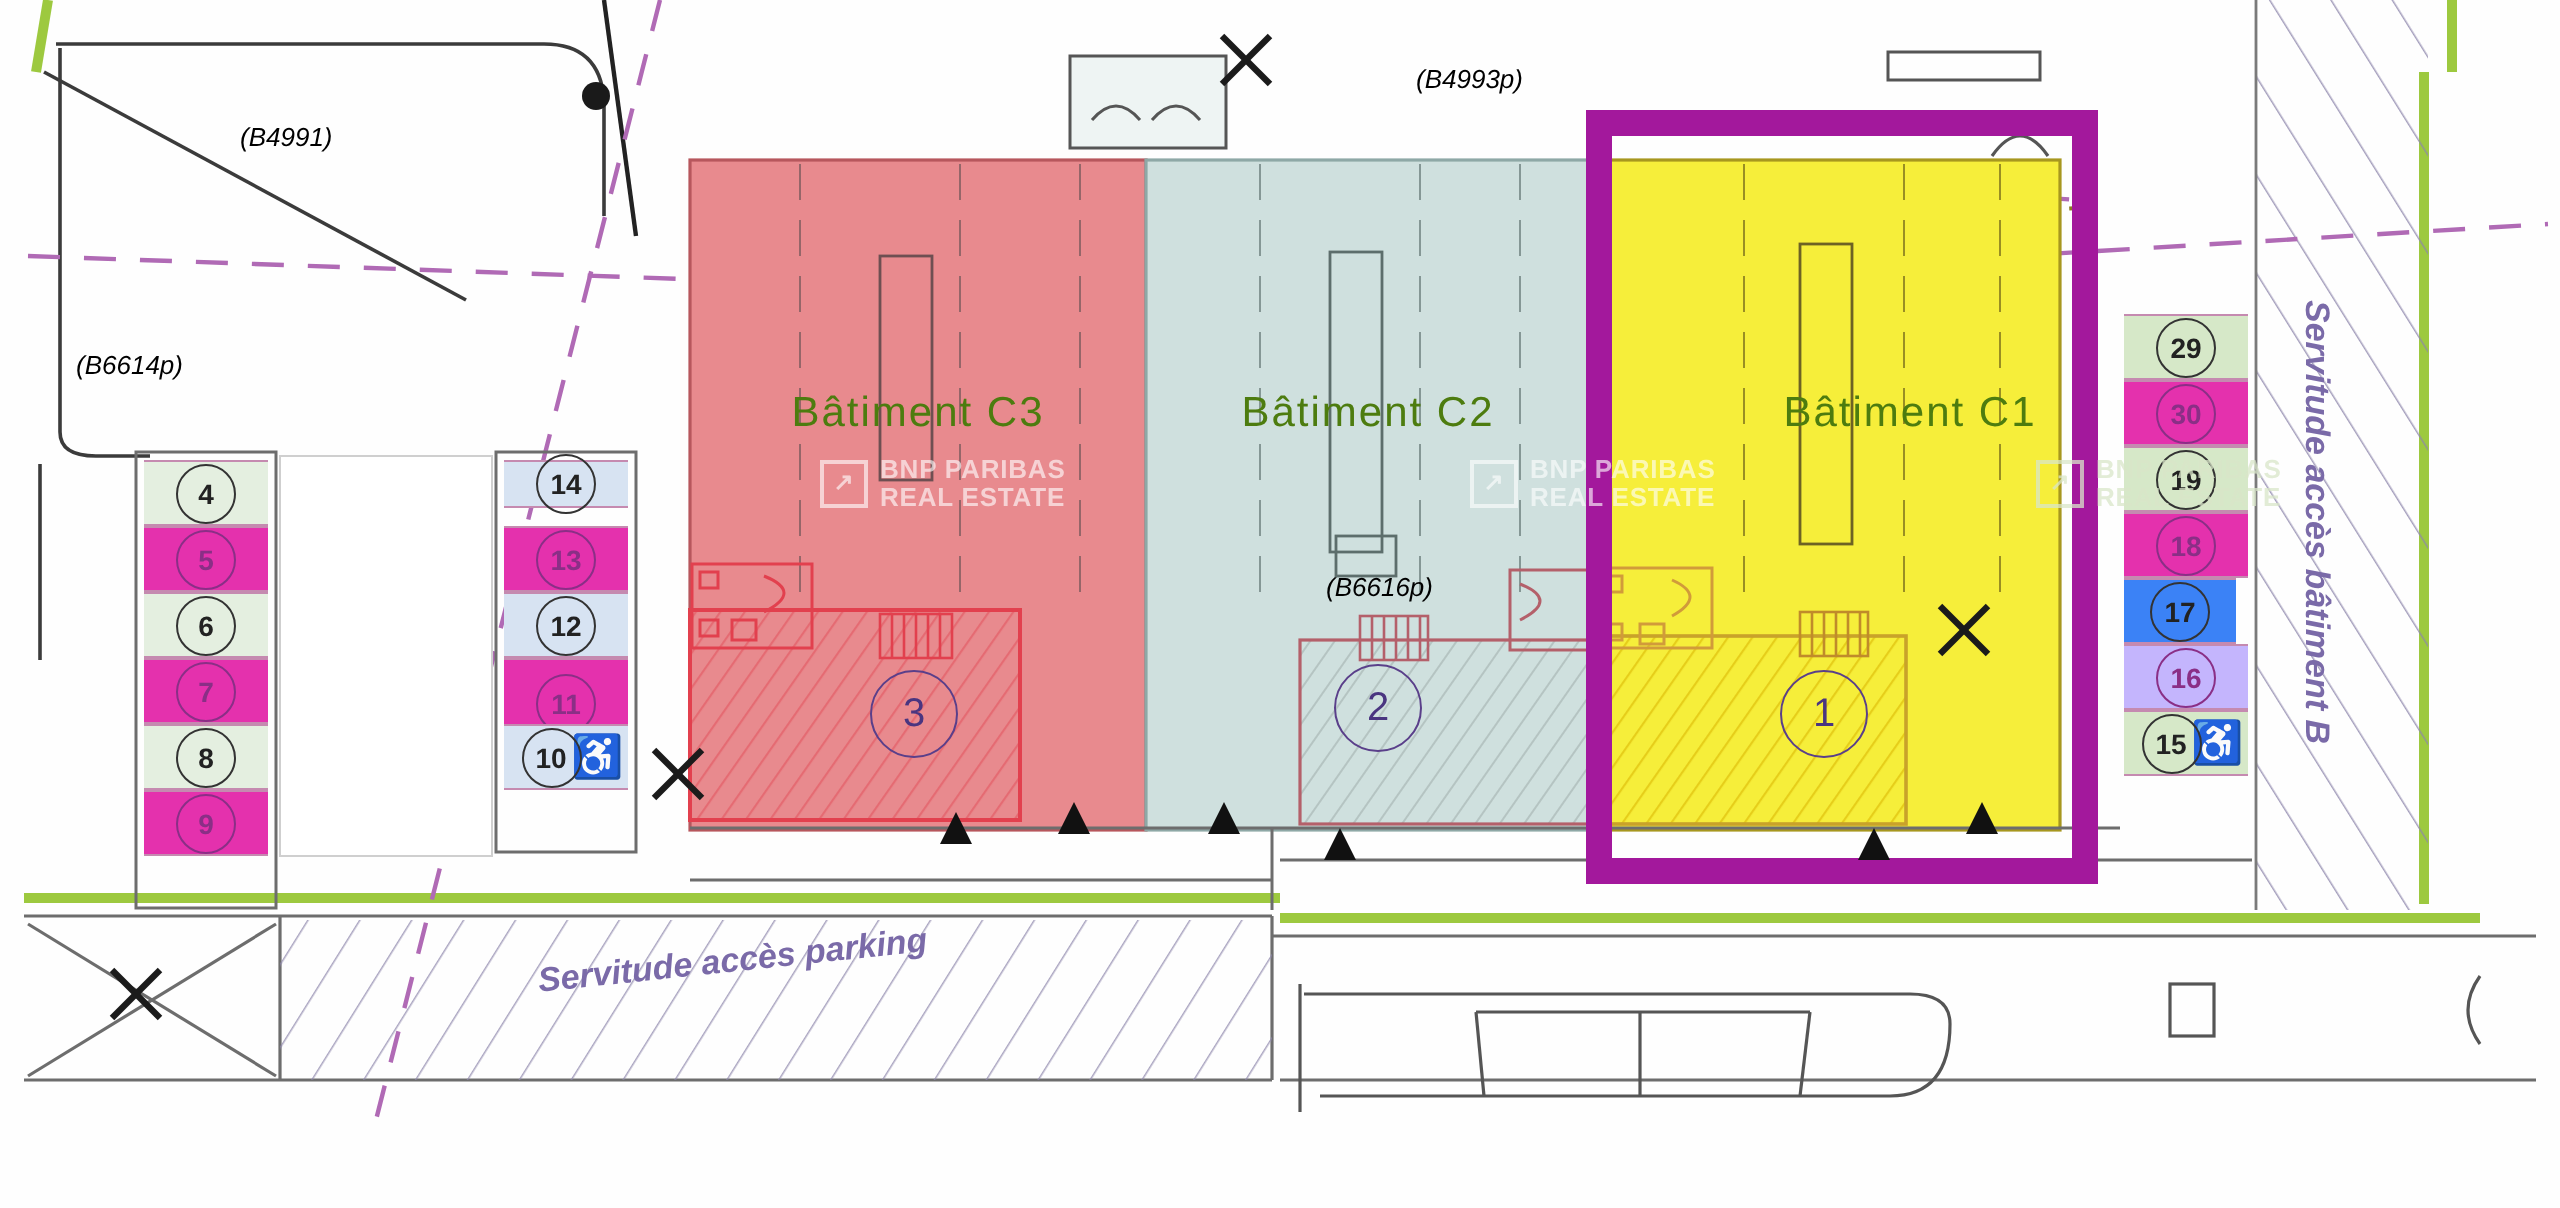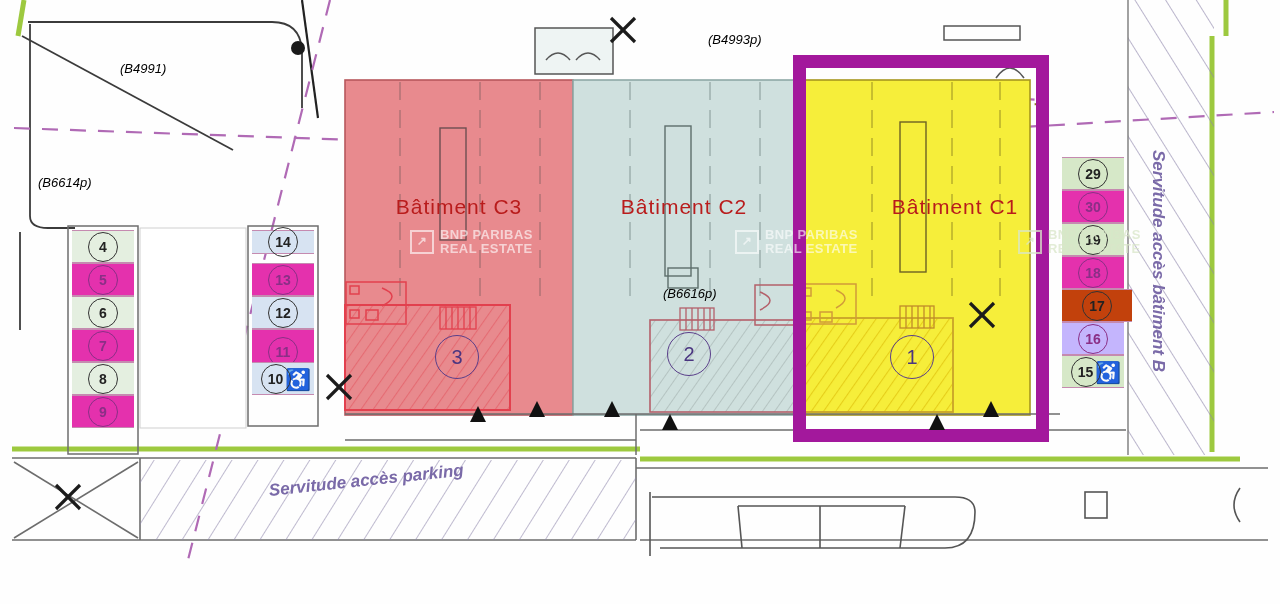--- a/index.html
+++ b/index.html
@@ -3,21 +3,21 @@
 <meta charset="utf-8">
 <title>Plan</title>
 <style>
   html,body{margin:0;padding:0;background:#ffffff;}
   body{width:1280px;height:604px;overflow:hidden;
        font-family:"Liberation Sans", sans-serif;}
   #plan{position:relative;width:1280px;height:604px;background:#fefefe;}
   svg.layer{position:absolute;left:0;top:0;width:1280px;height:604px;}
   .txt{position:absolute;white-space:nowrap;}
   .parcel{color:#000000;font-size:13px;font-style:italic;font-family:"Liberation Sans",sans-serif;}
-  .bat{color:#b91c1c;font-size:21px;letter-spacing:1px;}
+  .bat{color:#4d7c0f;font-size:21px;letter-spacing:1px;}
   .serv{color:#7a6aa8;font-size:17px;font-style:italic;font-weight:bold;}
   .wm{color:#ffffff;opacity:.62;font-weight:bold;font-size:13px;line-height:14px;letter-spacing:.4px;}
   .wmg{color:#d9e6c9;opacity:.75;}
 </style>
 </head>
 <body>
 
 <div id="plan">
 
   <svg class="layer">
@@ -237,21 +237,21 @@
       </div>
       <div class="slot" style="position: absolute; left: 1062px; top: 190px; width: 62px; height: 33px; background: rgb(228, 49, 173); box-sizing: border-box; border-top: 1px solid rgb(197, 138, 176); border-bottom: 1px solid rgb(197, 138, 176);">
         <div style="position: absolute; left: 50%; top: 50%; transform: translate(-50%, -50%); width: 28px; height: 28px; border-radius: 50%; border: 1.6px solid rgb(138, 47, 134); color: rgb(138, 47, 134); display: flex; align-items: center; justify-content: center; font-size: 14px; font-weight: bold; font-family: &quot;Liberation Sans&quot;, sans-serif;">30</div>
       </div>
       <div class="slot" style="position: absolute; left: 1062px; top: 223px; width: 62px; height: 33px; background: rgb(214, 232, 200); box-sizing: border-box; border-top: 1px solid rgb(197, 138, 176); border-bottom: 1px solid rgb(197, 138, 176);">
         <div style="position: absolute; left: 50%; top: 50%; transform: translate(-50%, -50%); width: 28px; height: 28px; border-radius: 50%; border: 1.6px solid rgb(51, 51, 51); color: rgb(34, 34, 34); display: flex; align-items: center; justify-content: center; font-size: 14px; font-weight: bold; font-family: &quot;Liberation Sans&quot;, sans-serif;">19</div>
       </div>
       <div class="slot" style="position: absolute; left: 1062px; top: 256px; width: 62px; height: 33px; background: rgb(228, 49, 173); box-sizing: border-box; border-top: 1px solid rgb(197, 138, 176); border-bottom: 1px solid rgb(197, 138, 176);">
         <div style="position: absolute; left: 50%; top: 50%; transform: translate(-50%, -50%); width: 28px; height: 28px; border-radius: 50%; border: 1.6px solid rgb(138, 47, 134); color: rgb(138, 47, 134); display: flex; align-items: center; justify-content: center; font-size: 14px; font-weight: bold; font-family: &quot;Liberation Sans&quot;, sans-serif;">18</div>
       </div>
-      <div class="slot" style="position: absolute; left: 1062px; top: 289px; width: 70px; height: 33px; background: #c2410c; box-sizing: border-box; border-top: 1px solid rgb(197, 138, 176); border-bottom: 1px solid rgb(197, 138, 176);">
+      <div class="slot" style="position: absolute; left: 1062px; top: 289px; width: 56px; height: 33px; background: #3b82f6; box-sizing: border-box; border-top: 1px solid rgb(197, 138, 176); border-bottom: 1px solid rgb(197, 138, 176);">
         <div style="position: absolute; left: 50%; top: 50%; transform: translate(-50%, -50%); width: 28px; height: 28px; border-radius: 50%; border: 1.6px solid rgb(51, 51, 51); color: rgb(34, 34, 34); display: flex; align-items: center; justify-content: center; font-size: 14px; font-weight: bold; font-family: &quot;Liberation Sans&quot;, sans-serif;">17</div>
       </div>
       <div class="slot" style="position: absolute; left: 1062px; top: 322px; width: 62px; height: 33px; background: #c4b5fd; box-sizing: border-box; border-top: 1px solid rgb(197, 138, 176); border-bottom: 1px solid rgb(197, 138, 176);">
         <div style="position: absolute; left: 50%; top: 50%; transform: translate(-50%, -50%); width: 28px; height: 28px; border-radius: 50%; border: 1.6px solid rgb(138, 47, 134); color: rgb(138, 47, 134); display: flex; align-items: center; justify-content: center; font-size: 14px; font-weight: bold; font-family: &quot;Liberation Sans&quot;, sans-serif;">16</div>
       </div>
       <div class="slot" style="position: absolute; left: 1062px; top: 355px; width: 62px; height: 33px; background: rgb(214, 232, 200); box-sizing: border-box; border-top: 1px solid rgb(197, 138, 176); border-bottom: 1px solid rgb(197, 138, 176);">
         <div style="position: absolute; right: 2px; top: 50%; transform: translateY(-50%); font-size: 21px; color: rgb(17, 17, 17); line-height: 1;">♿</div>
         <div style="position: absolute; left: 38%; top: 50%; transform: translate(-50%, -50%); width: 28px; height: 28px; border-radius: 50%; border: 1.6px solid rgb(51, 51, 51); color: rgb(34, 34, 34); display: flex; align-items: center; justify-content: center; font-size: 14px; font-weight: bold; font-family: &quot;Liberation Sans&quot;, sans-serif;">15</div>
       </div>
     </div>

